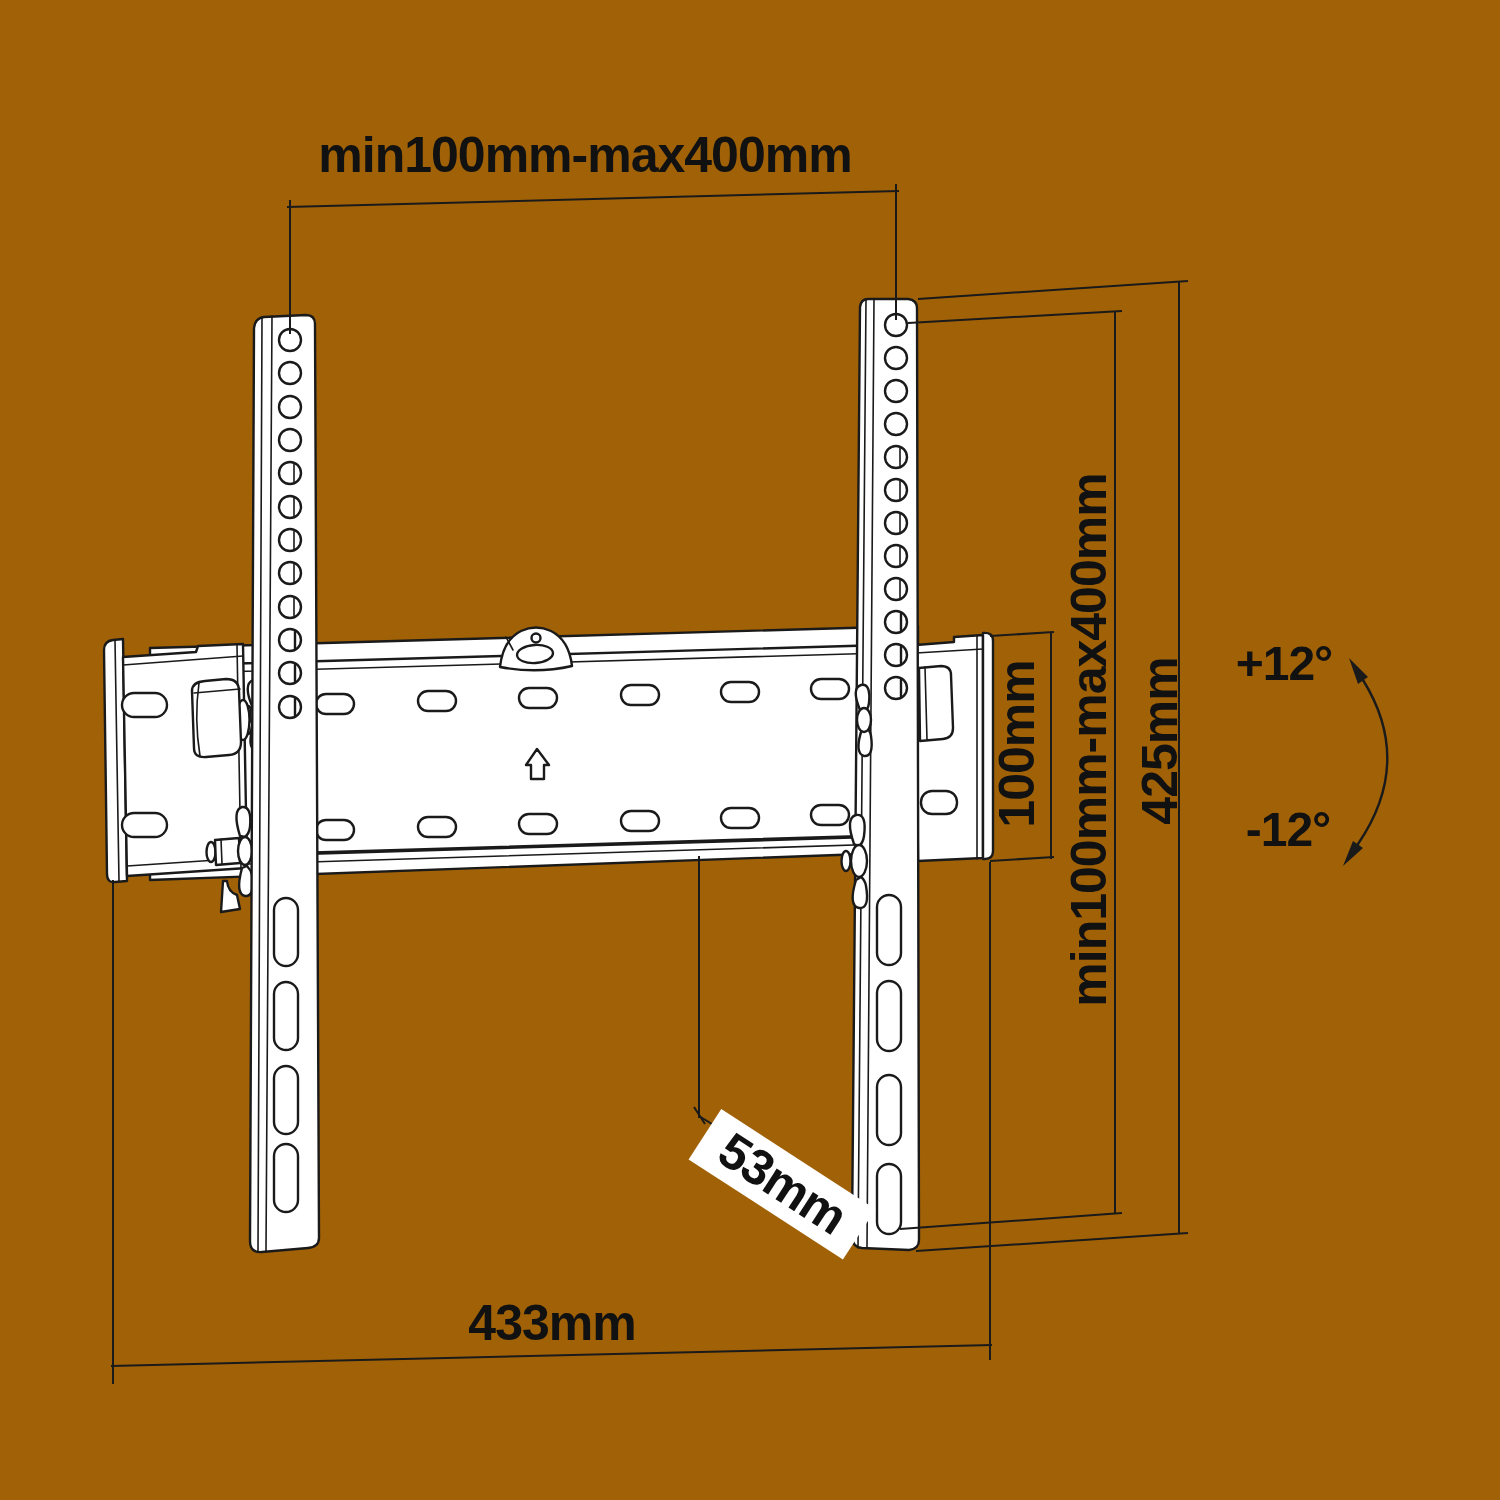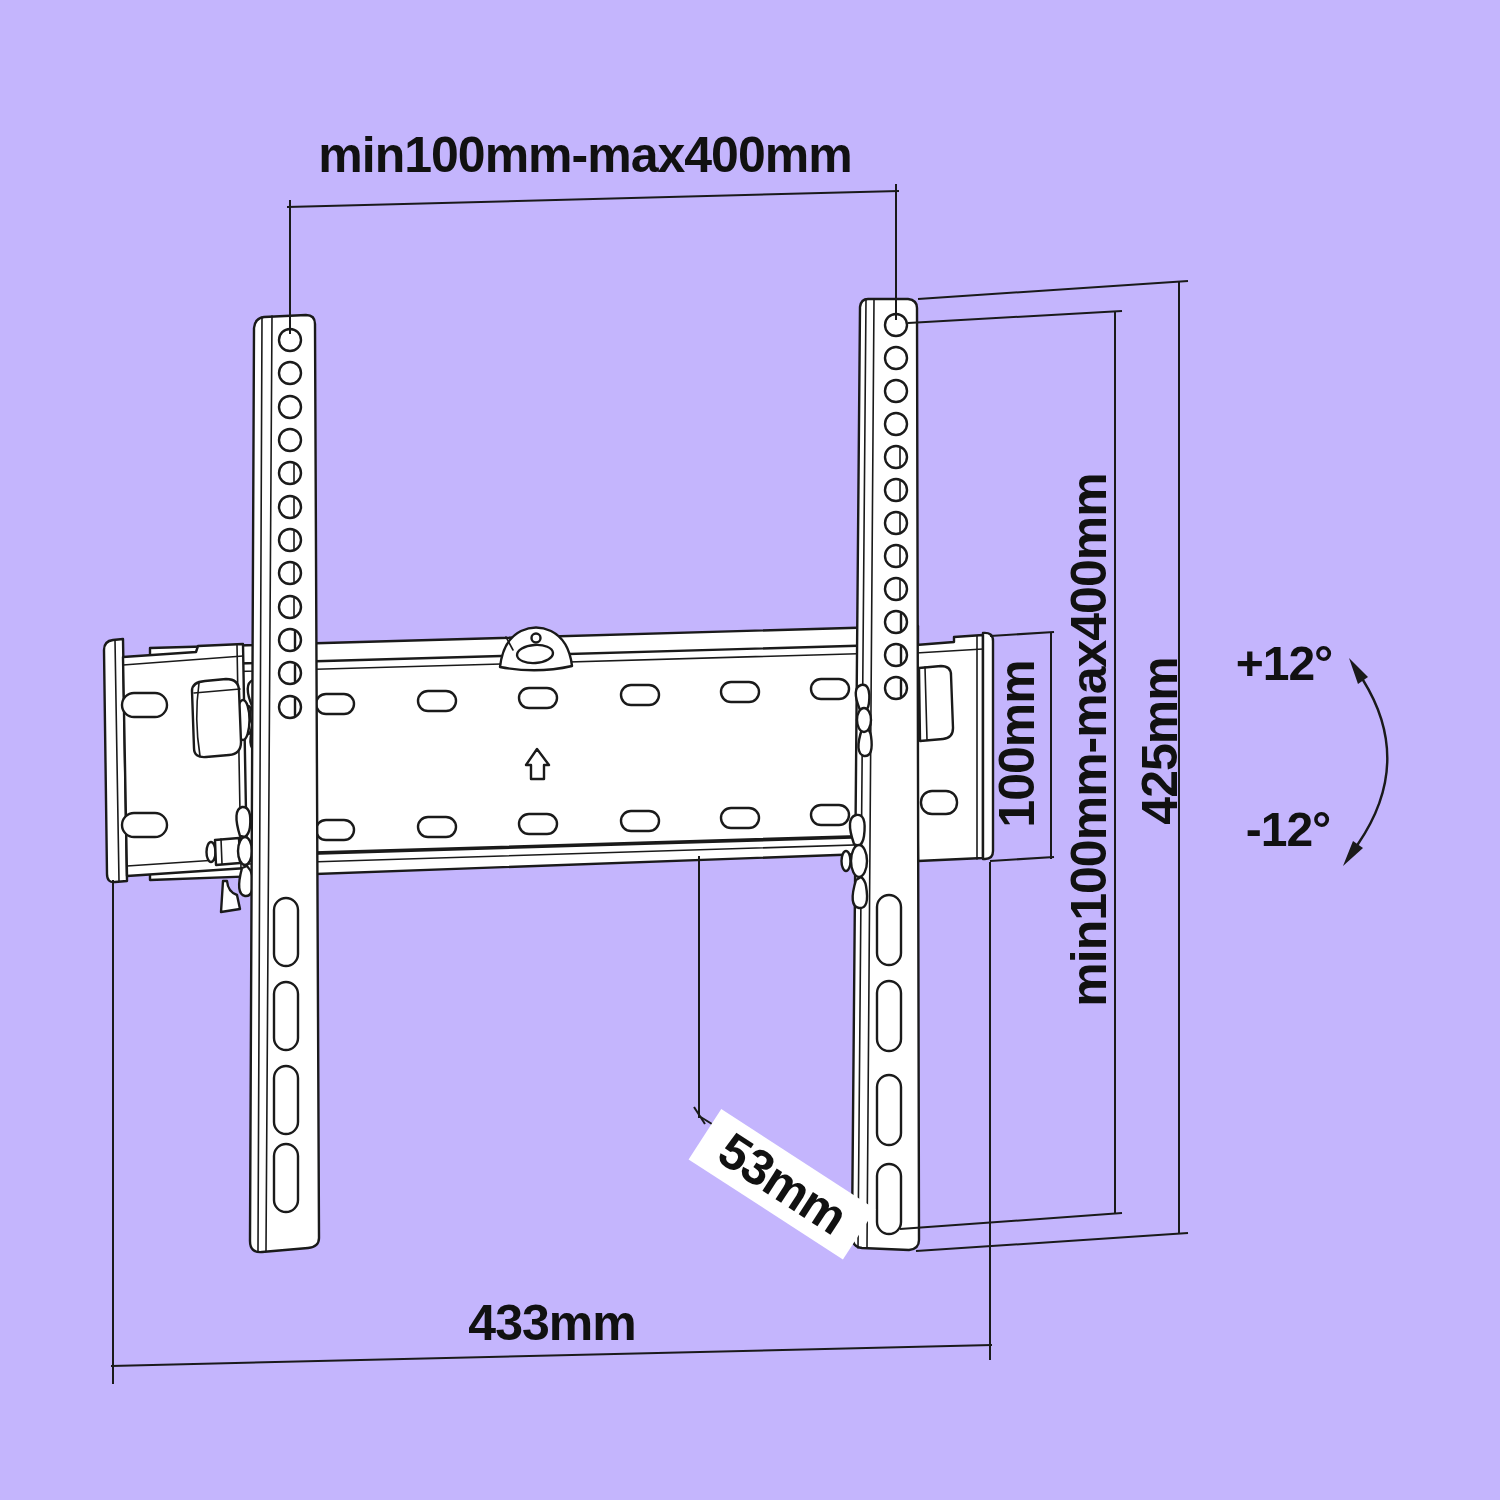--- a/index.html
+++ b/index.html
@@ -1,16 +1,16 @@
 <!DOCTYPE html>
 <html><head>
 <meta charset="utf-8">
 <style>
   html,body{margin:0;padding:0;background:#ffffff;}
-  .stage{position:relative;width:1500px;height:1500px;background:#c4b5fd;overflow:hidden;}
+  .stage{position:relative;width:1500px;height:1500px;background:#a16207;overflow:hidden;}
   svg{display:block;width:1500px;height:1500px;}
   .s  {fill:#ffffff;stroke:#1a1a1a;stroke-width:2.4;stroke-linejoin:round;stroke-linecap:round;}
   .sn {fill:none;stroke:#1a1a1a;stroke-width:2.4;stroke-linejoin:round;stroke-linecap:round;}
   .thk{fill:none;stroke:#1a1a1a;stroke-width:3.6;stroke-linejoin:round;stroke-linecap:round;}
   .thin{fill:none;stroke:#1a1a1a;stroke-width:1.6;stroke-linejoin:round;stroke-linecap:round;}
   .dim{fill:none;stroke:#1a1a1a;stroke-width:2;stroke-linecap:butt;}
   .dark{fill:#1a1a1a;stroke:none;}
   .lbl{font-family:"Liberation Sans","DejaVu Sans",sans-serif;font-weight:700;font-size:50px;fill:#111111;letter-spacing:-1px;}
   .lbl2{font-family:"Liberation Sans","DejaVu Sans",sans-serif;font-weight:700;font-size:48px;fill:#111111;letter-spacing:-1px;}
 </style>

